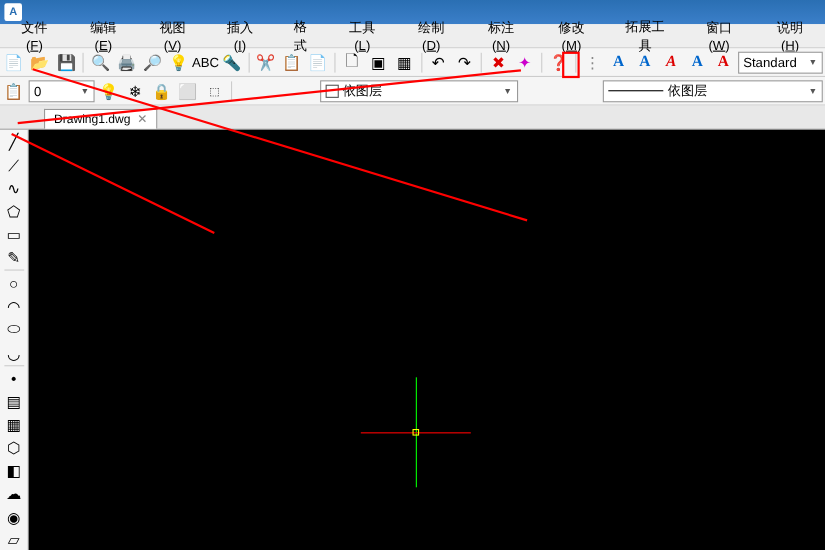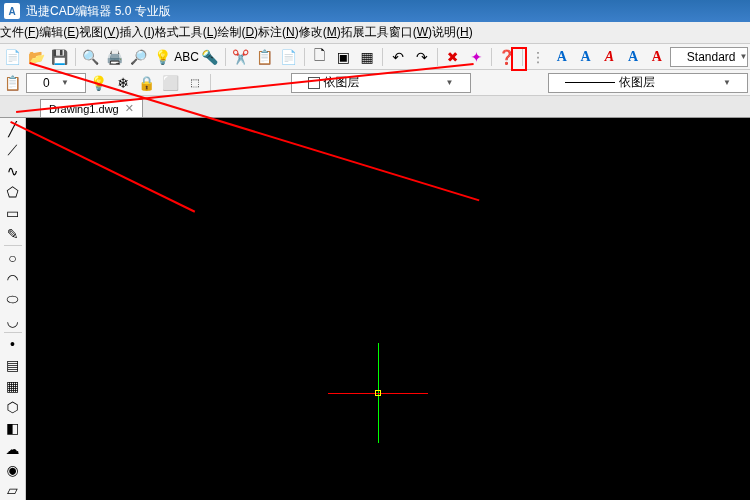--- a/index.html
+++ b/index.html
@@ -1,25 +1,25 @@
 <!DOCTYPE html>
 <html><head>
 <meta charset="utf-8">
 <style>
   * { margin: 0; padding: 0; box-sizing: border-box; }
   body { font-family: "Microsoft YaHei", sans-serif; font-size: 12px; background: #f0f0f0; width: 750px; height: 500px; overflow: hidden; position: relative; }
   .title-bar { background: linear-gradient(#2a6fb3, #3b7fc9); color: #fff; height: 22px; display: flex; align-items: center; padding: 0 4px; }
   .title-icon { width: 16px; height: 16px; background: #fff; color: #2a6fb3; font-weight: bold; font-size: 10px; display: inline-flex; align-items: center; justify-content: center; margin-right: 6px; border-radius: 2px; }
   .menu-bar { background: #eee; height: 22px; display: flex; align-items: center; border-bottom: 1px solid #ccc; }
-  .menu-item { padding: 2px 0; cursor: default; }
+  .menu-item { padding: 2px 16px; cursor: default; text-align: center; }
   .menu-key { text-decoration: underline; }
   .toolbar-row { background: #f5f5f5; height: 26px; display: flex; align-items: center; border-bottom: 1px solid #ccc; padding: 0 2px; gap: 2px; }
   .tool-btn { width: 22px; height: 22px; display: inline-flex; align-items: center; justify-content: center; border: 1px solid transparent; border-radius: 2px; cursor: default; font-size: 14px; }
   .tool-sep { width: 1px; height: 18px; background: #ccc; margin: 0 2px; }
-  .combo { height: 20px; border: 1px solid #999; background: #fff; display: flex; align-items: center; padding: 0 16px; gap: 4px; position: relative; }
+  .combo { height: 20px; border: 1px solid #999; background: #fff; display: flex; align-items: center; padding: 0 4px; gap: 4px; position: relative; }
   .combo-arrow { margin-left: auto; font-size: 8px; color: #555; }
   .combo-sw { width: 12px; height: 12px; border: 1px solid #555; }
   .tab-bar { background: #e8e8e8; height: 22px; display: flex; align-items: flex-end; border-bottom: 1px solid #999; padding-left: 40px; }
   .tab { background: #fff; border: 1px solid #999; border-bottom: none; padding: 2px 8px; display: flex; align-items: center; gap: 6px; font-size: 11px; }
   .tab-close { color: #888; }
   .workspace { display: flex; height: calc(500px - 22px - 22px - 26px - 26px - 22px); }
   .vertical-toolbar { width: 26px; background: #f5f5f5; border-right: 1px solid #ccc; display: flex; flex-direction: column; align-items: center; padding-top: 2px; gap: 2px; }
   .canvas-area { flex: 1; background: #000; position: relative; }
   .crosshair-v { position: absolute; width: 1px; background: #0f0; }
   .crosshair-h { position: absolute; height: 1px; background: #f00; }
@@ -27,21 +27,20 @@
   .annotation-line { position: absolute; background: #f00; height: 2px; transform-origin: 0 0; pointer-events: none; }
   .annotation-box { position: absolute; border: 2px solid #f00; pointer-events: none; }
   .text-btn { font-family: serif; font-weight: bold; }
   .style-combo { width: 78px; }
 </style>
 </head>
 <body>
 
 <div class="title-bar">
   <span class="title-icon">A</span>
-  <span>迅捷CAD编辑器 5.0 专业版</span>
 </div>
 
 <div class="menu-bar">
   <span class="menu-item"><span>文件</span>(<span class="menu-key">F</span>)</span>
   <span class="menu-item"><span>编辑</span>(<span class="menu-key">E</span>)</span>
   <span class="menu-item"><span>视图</span>(<span class="menu-key">V</span>)</span>
   <span class="menu-item"><span>插入</span>(<span class="menu-key">I</span>)</span>
   <span class="menu-item"><span>格式</span></span>
   <span class="menu-item"><span>工具</span>(<span class="menu-key">L</span>)</span>
   <span class="menu-item"><span>绘制</span>(<span class="menu-key">D</span>)</span>

